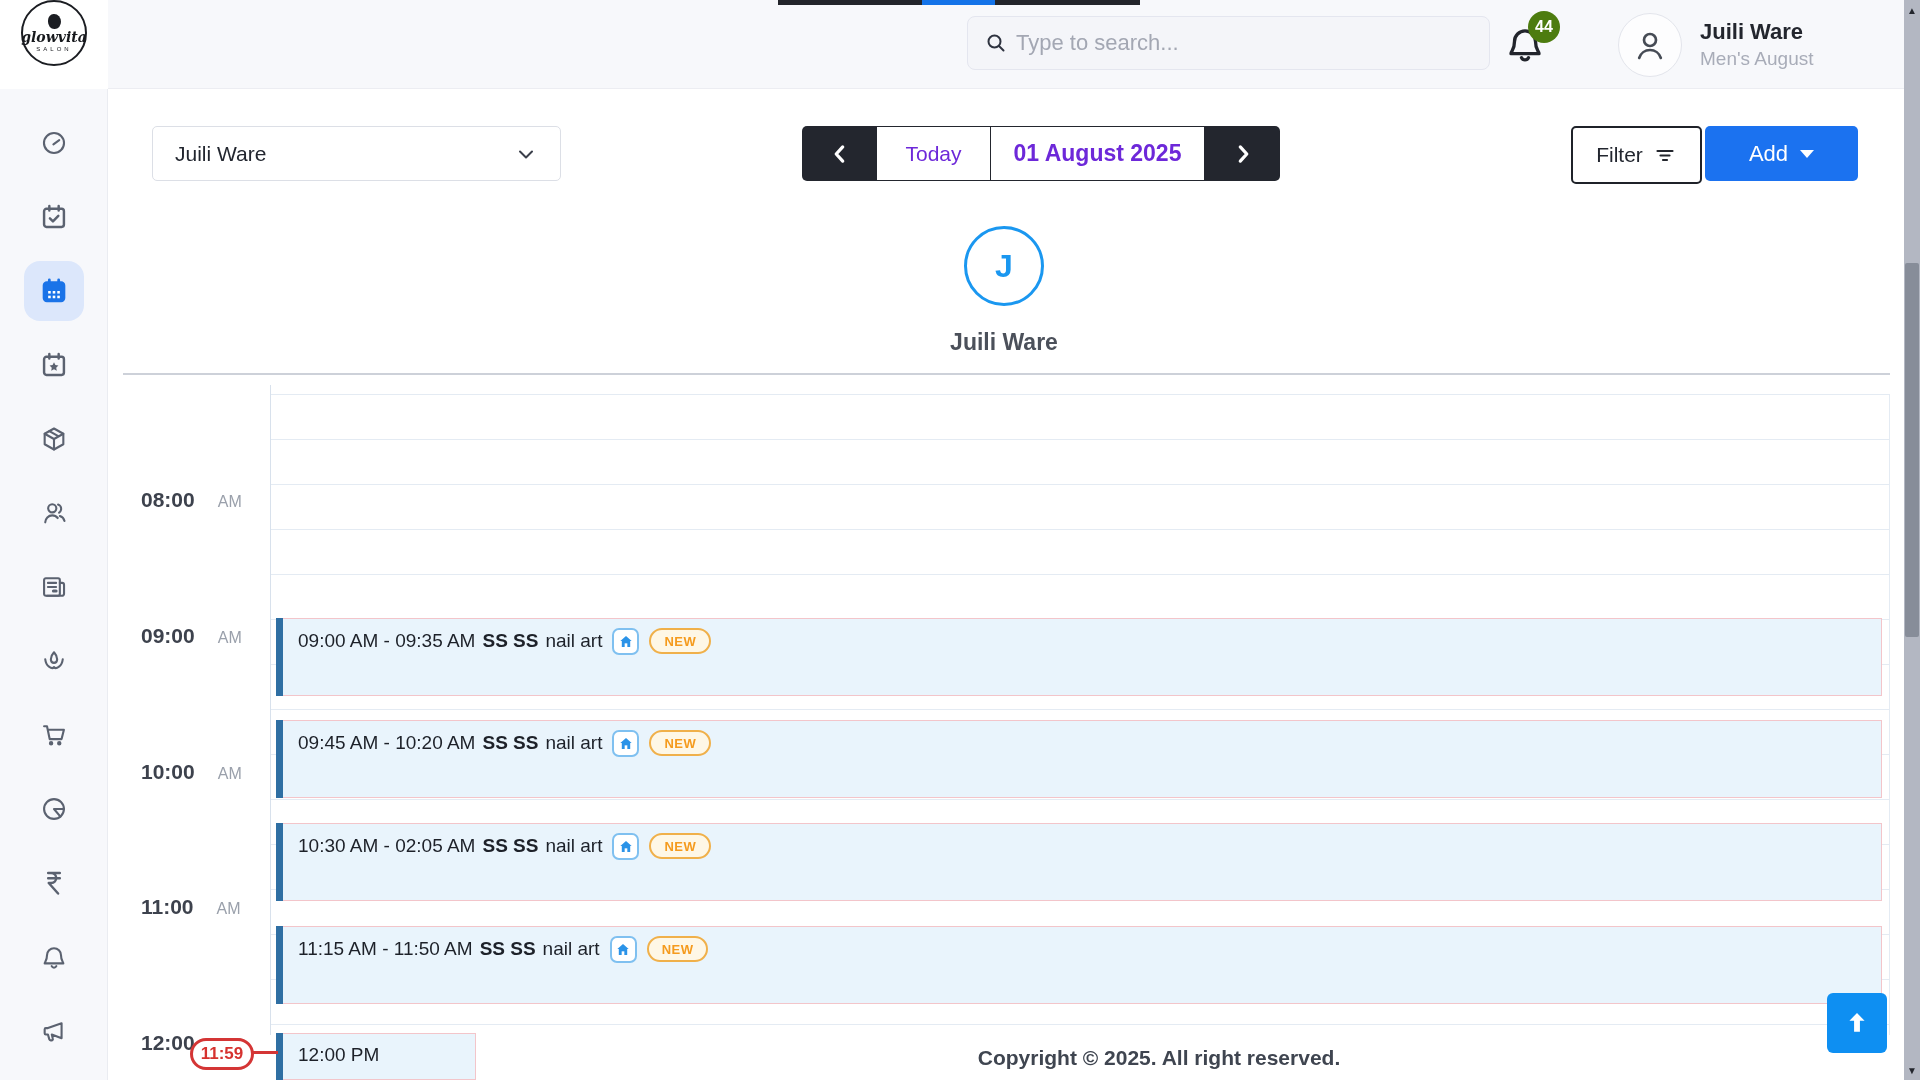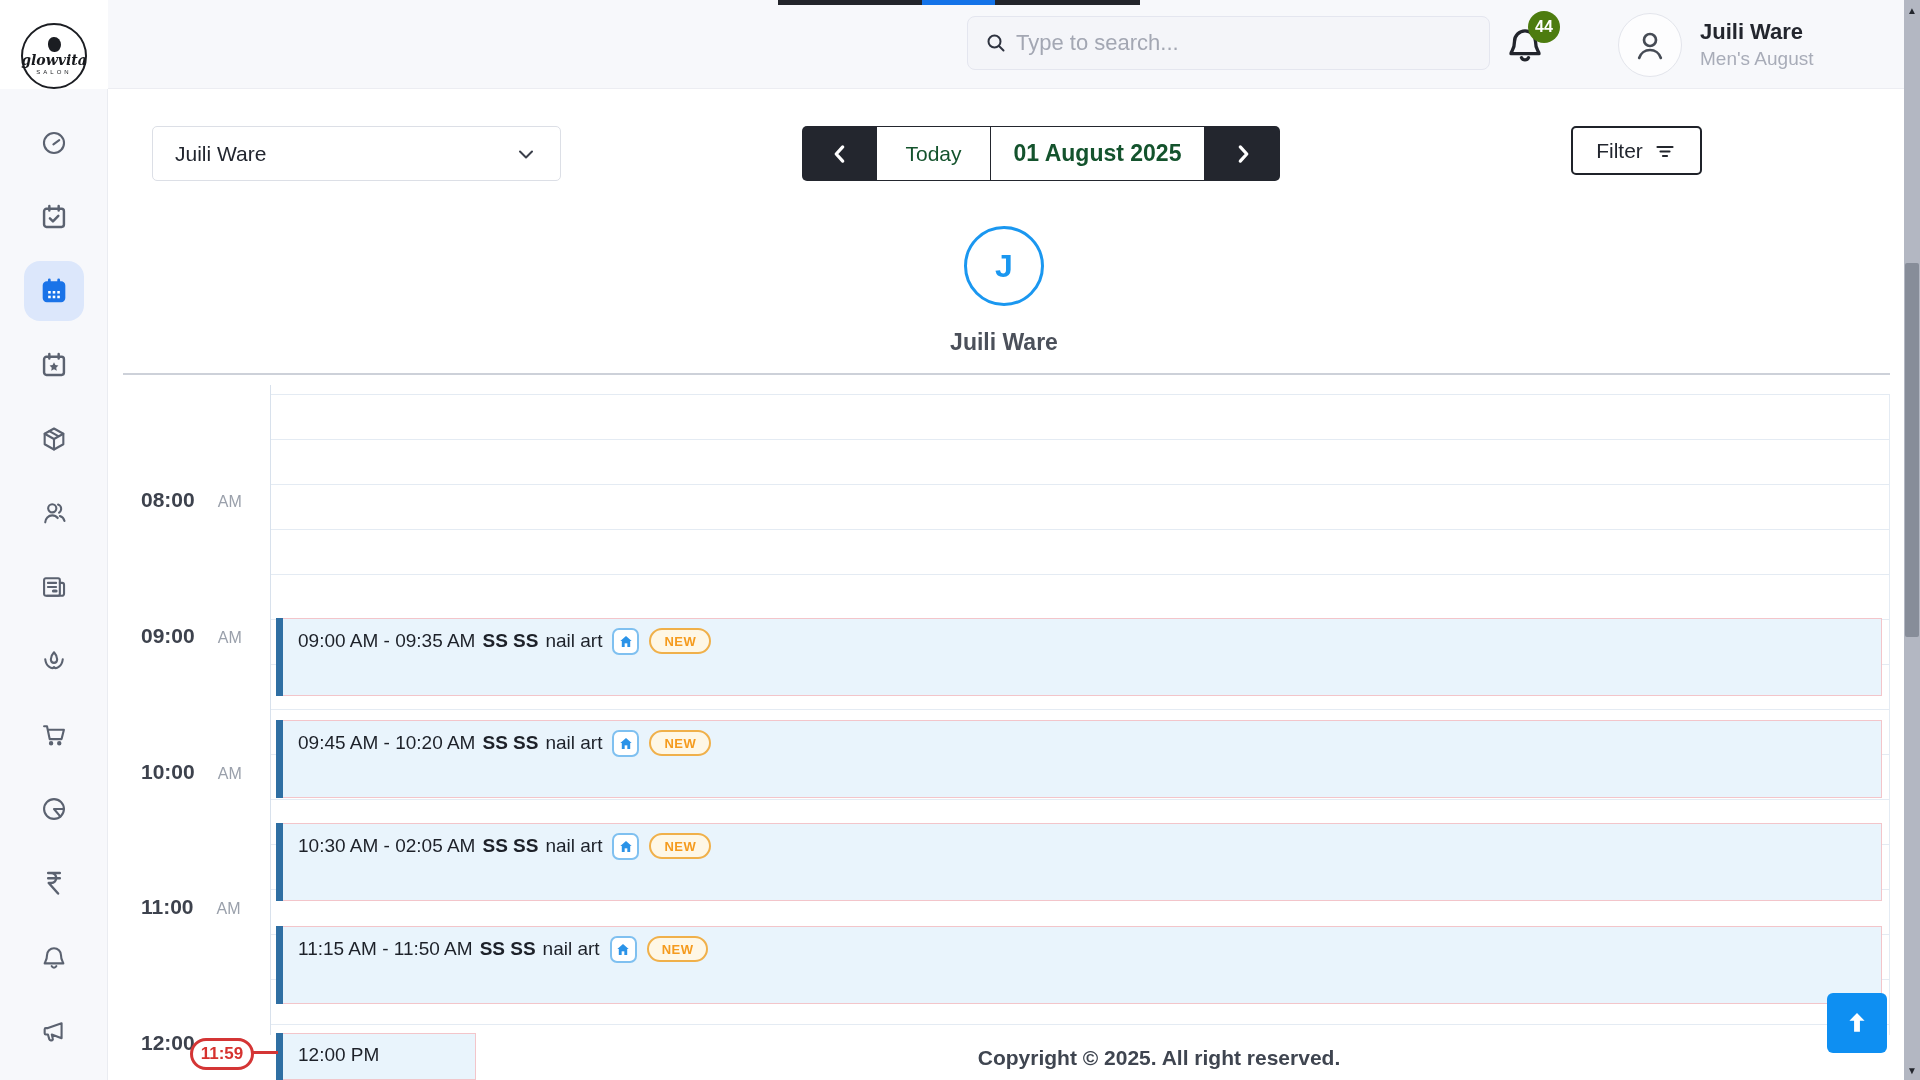--- a/index.html
+++ b/index.html
@@ -9,21 +9,21 @@
   
   .progressbar { position:fixed; left:778px; top:0; width:362px; height:5px;
                  background:#23252b; z-index:40; }
   .progress-fill { position:absolute; left:144px; top:0; width:73px; height:5px;
                    background:#1473e8; }
 
   
   .topbar { position:fixed; left:0; top:0; width:1904px; height:89px;
             background:#f7f8fb; border-bottom:1px solid #ecedf2; z-index:10; }
   .logo-box { position:absolute; left:0; top:0; width:108px; height:89px;
-              background:#fff; display:flex; align-items:flex-end; justify-content:center; }
+              background:#fff; display:flex; align-items:flex-start; justify-content:center; }
   .logo-circle { width:66px; height:66px; border:2px solid #1b1d22; border-radius:50%;
                  display:flex; flex-direction:column; align-items:center; justify-content:center; }
   .logo-figure { width:13px; height:15px; background:#1b1d22; border-radius:45% 55% 50% 50%; margin-bottom:1px; }
   .logo-brand { font-family:"DejaVu Serif", serif; font-style:italic; font-weight:bold;
                 font-size:14px; color:#17191d; line-height:14px; }
   .logo-sub { font-size:6px; letter-spacing:3px; color:#17191d; margin-top:2px; }
 
   .search-box { position:absolute; left:967px; top:16px; width:523px; height:54px;
                 background:#f4f5f9; border:1px solid #e4e6ef; border-radius:8px;
                 display:flex; align-items:center; padding:0 16px; gap:8px; }
@@ -57,25 +57,25 @@
   .staff-select { position:absolute; left:44px; top:37px; width:409px; height:55px;
                   background:#fff; border:1px solid #dcdfe6; border-radius:5px;
                   display:flex; align-items:center; justify-content:space-between;
                   padding:0 22px; font-size:21px; color:#22262f; cursor:pointer; }
 
   .date-nav { position:absolute; left:694px; top:37px; height:55px; display:flex; }
   .dn-dark { width:75px; background:#23262e; display:flex; align-items:center; justify-content:center; cursor:pointer; }
   .dn-prev { border-radius:5px 0 0 5px; }
   .dn-next { border-radius:0 5px 5px 0; }
   .dn-white { background:#fff; border-top:1px solid #23262e; border-bottom:1px solid #23262e;
-              display:flex; align-items:center; justify-content:center; color:#14532d; cursor:pointer; }
+              display:flex; align-items:center; justify-content:center; color:#6d28d9; cursor:pointer; }
   .dn-today { width:113px; font-size:21px; }
   .dn-date  { width:215px; font-size:23px; font-weight:bold; border-left:1px solid #23262e; border-right:1px solid #23262e; }
 
-  .filter-btn { position:absolute; left:1463px; top:37px; width:131px; height:49px;
+  .filter-btn { position:absolute; left:1463px; top:37px; width:131px; height:58px;
                 background:#fff; border:2px solid #1f2229; border-radius:5px;
                 display:flex; align-items:center; justify-content:center; gap:10px;
                 font-size:21px; color:#22262f; cursor:pointer; }
   .add-btn { position:absolute; left:1597px; top:37px; width:153px; height:55px;
              background:#1b72f0; border:none; border-radius:5px; color:#fff;
              display:flex; align-items:center; justify-content:center; gap:12px;
              font-size:22px; cursor:pointer; font-family:inherit; }
   .caret-down { width:0; height:0; border-left:7px solid transparent; border-right:7px solid transparent;
                 border-top:8px solid #fff; }
 
@@ -295,20 +295,24 @@
     </div>
   </div>
 
   <div class="filter-btn">
     <span>Filter</span>
     <svg width="24" height="24" viewBox="0 0 24 24" style="stroke:#23262d;fill:none;stroke-width:2.2;stroke-linecap:round;">
       <path d="M4.5 8h15M7.5 12.5h9M10 17h4"></path>
     </svg>
   </div>
 
+  <button class="add-btn">
+    <span>Add</span>
+    <span class="caret-down"></span>
+  </button>
 
   <div class="staff-avatar">J</div>
   <div class="staff-name">Juili Ware</div>
   <div class="divider"></div>
 
   <div class="gutter-line"></div>
   <div class="grid-lines"></div>
 
   <div class="hour-label" style="top:399px">
     <span class="h">08:00</span>

